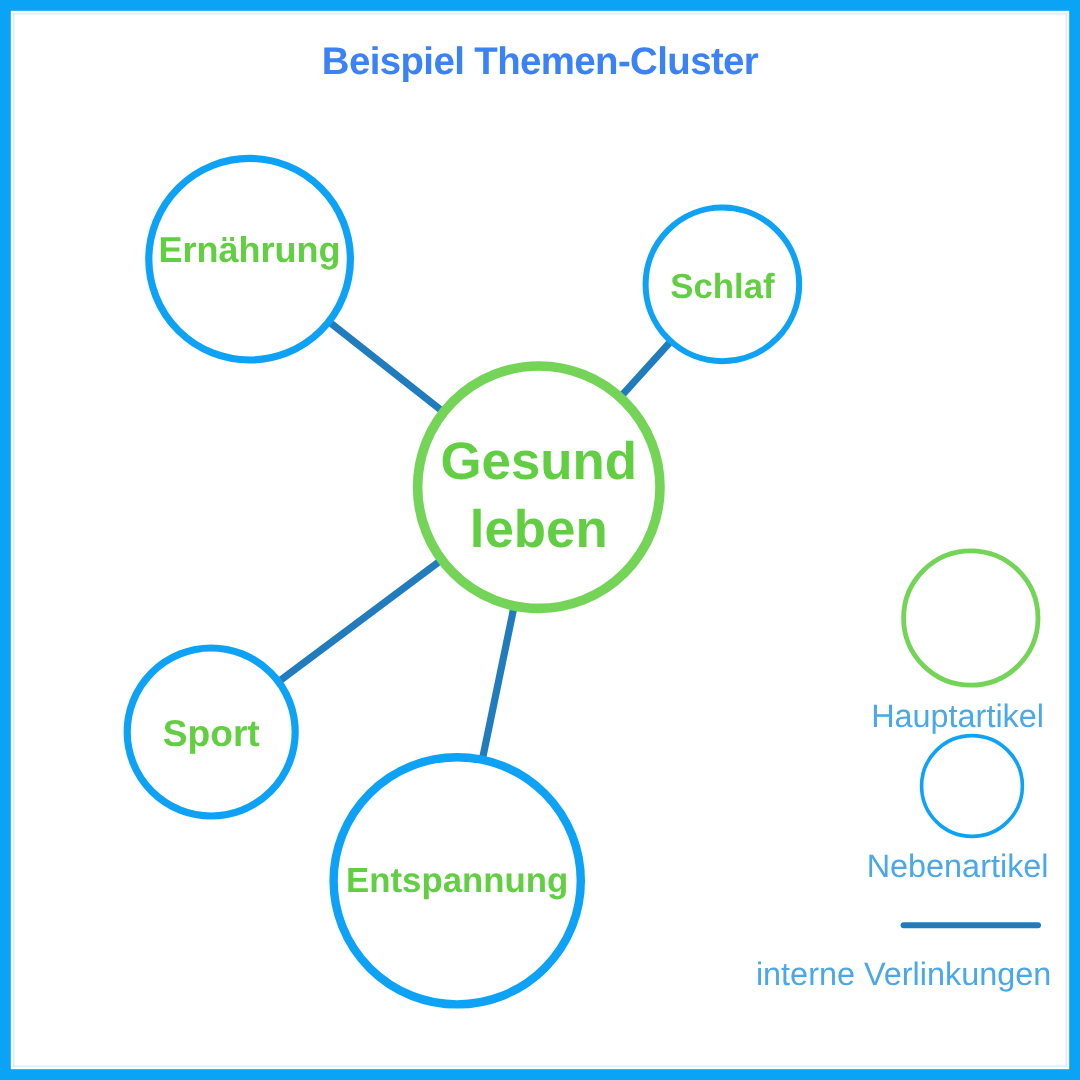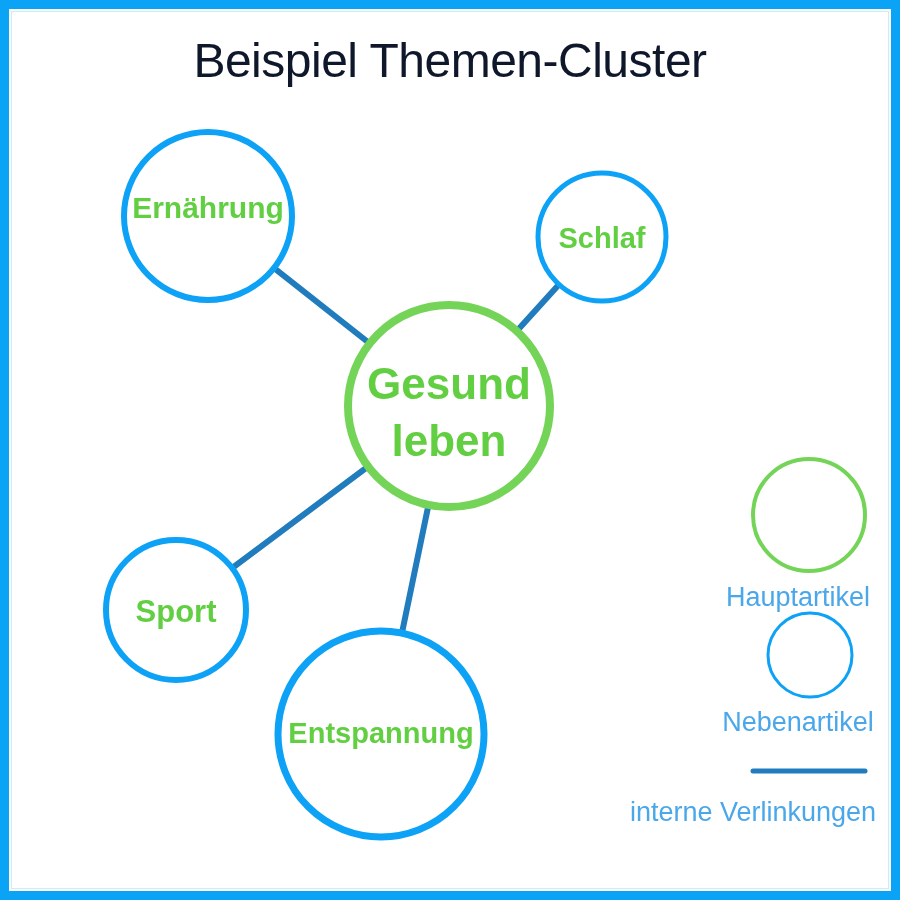--- a/index.html
+++ b/index.html
@@ -25,23 +25,23 @@
     inset: 2px;
     border: 1px solid #c9ecfe;
     pointer-events: none;
   }
   .title {
     position: absolute;
     top: 33px;
     left: 0;
     width: 100%;
     text-align: center;
-    font-size: 48px;
-    font-weight: normal;
-    color: #0f172a;
+    font-size: 32px;
+    font-weight: bold;
+    color: #3b82f6;
     letter-spacing: -0.5px;
   }
   svg.diagram {
     position: absolute;
     inset: 0;
   }
   .connector {
     stroke: #217cbd;
     stroke-width: 6;
     stroke-linecap: round;

